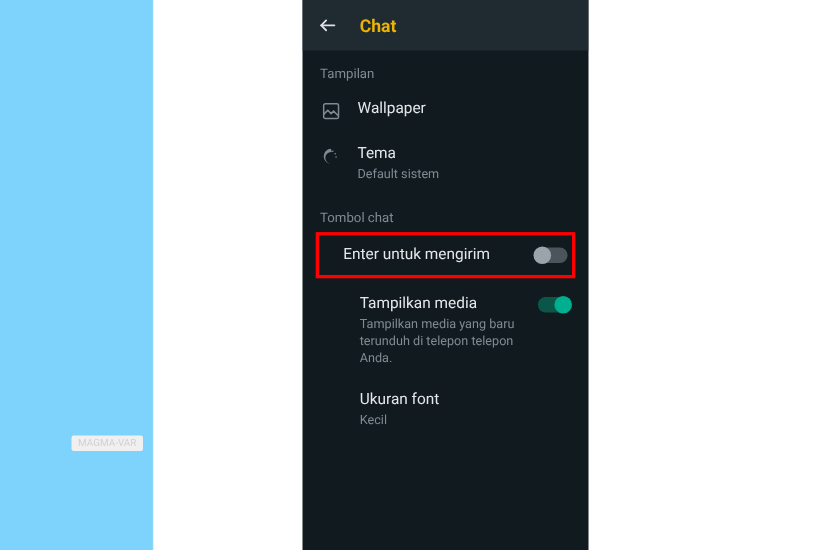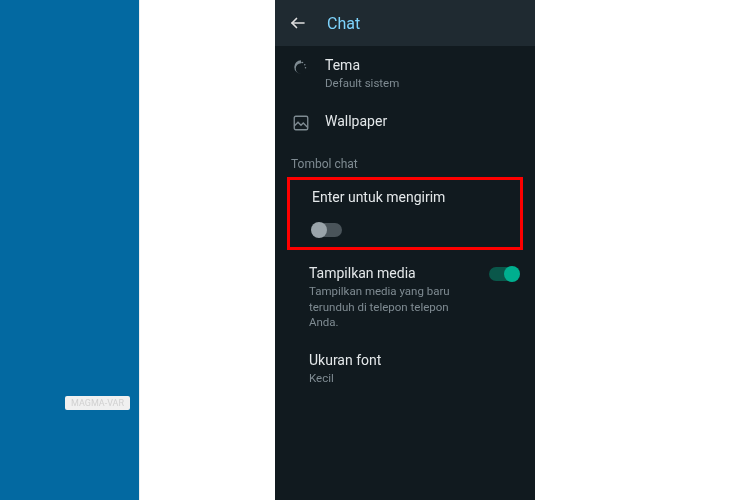--- a/index.html
+++ b/index.html
@@ -15,21 +15,21 @@
       position: absolute;
       inset: 0;
       background: #fff;
     }
     .bg-sidebar-left {
       position: absolute;
       left: 0;
       top: 0;
       width: 140px;
       height: 100%;
-      background: #0369a1;
+      background: #7dd3fc;
       border-right: 1px solid #eee;
     }
     .bg-right {
       position: absolute;
       right: 0;
       top: 0;
       width: 200px;
       height: 100%;
       background: #fff;
     }
@@ -63,22 +63,22 @@
       padding: 0 14px;
       gap: 20px;
     }
     .back-arrow {
       color: #e0e0e0;
       font-size: 18px;
       cursor: pointer;
     }
     .header-title {
       font-size: 16px;
-      font-weight: 400;
-      color: #7dd3fc;
+      font-weight: 700;
+      color: #eab308;
     }
     .section-label {
       font-size: 12px;
       color: #7f8b92;
       padding: 14px 16px 6px;
     }
     .row {
       display: flex;
       align-items: flex-start;
       padding: 10px 16px;
@@ -132,30 +132,29 @@
       background: #9aa4aa;
     }
     .toggle.on {
       background: #0a574a;
     }
     .toggle.on::after {
       right: -1px;
       background: #00af8f;
     }
     .indent {
-      padding-left: 34px;
+      padding-left: 52px;
     }
     .highlight-box {
       border: 3px solid #ff0000;
       margin: 0 12px;
       padding: 8px 4px 10px;
     }
     .highlight-box .row {
       padding: 0 0 0 18px;
-      flex-direction: column;
     }
     svg { display: block; }
   </style>
 </head>
 <body>
 
 <div class="bg-blur">
   <div class="bg-sidebar-left">
     <div class="blur-tag">MAGMA-VAR</div>
   </div>
@@ -167,48 +166,49 @@
   <div class="phone-header">
     <span class="back-arrow">
       <svg width="18" height="18" viewBox="0 0 24 24" fill="none" stroke="#e0e0e0" stroke-width="2.2" stroke-linecap="round" stroke-linejoin="round">
           <line x1="20" y1="12" x2="4" y2="12"></line>
           <polyline points="10 18 4 12 10 6"></polyline>
         </svg>
     </span>
     <span class="header-title">Chat</span>
   </div>
 
+  <div class="section-label">Tampilan</div>
+
+  <div class="row">
+    <span class="row-icon">
+      <svg width="18" height="18" viewBox="0 0 24 24" fill="none" stroke="#7f8b92" stroke-width="1.8">
+          <rect x="3" y="3" width="18" height="18" rx="2"></rect>
+          <path d="M3 16l5-5 4 4 3-3 6 6"></path>
+        </svg>
+    </span>
+    <div class="row-content">
+      <div class="row-title">Wallpaper</div>
+    </div>
+  </div>
 
   <div class="row">
     <span class="row-icon">
       <svg width="18" height="18" viewBox="0 0 24 24" fill="#7f8b92">
           <path d="M12 3a9 9 0 0 0 0 18 7 7 0 0 1 0-14 1 1 0 0 0 0-2z"></path>
           <circle cx="14" cy="6" r="1"></circle>
           <circle cx="17" cy="9" r="1"></circle>
           <circle cx="18" cy="13" r="1"></circle>
         </svg>
     </span>
     <div class="row-content">
       <div class="row-title">Tema</div>
       <div class="row-sub">Default sistem</div>
     </div>
   </div>
 
-  <div class="row">
-    <span class="row-icon">
-      <svg width="18" height="18" viewBox="0 0 24 24" fill="none" stroke="#7f8b92" stroke-width="1.8">
-          <rect x="3" y="3" width="18" height="18" rx="2"></rect>
-          <path d="M3 16l5-5 4 4 3-3 6 6"></path>
-        </svg>
-    </span>
-    <div class="row-content">
-      <div class="row-title">Wallpaper</div>
-    </div>
-  </div>
-
   <div class="section-label">Tombol chat</div>
 
   <div class="highlight-box">
     <div class="row">
       <div class="row-content">
         <div class="row-title">Enter untuk mengirim</div>
       </div>
       <div class="toggle off"></div>
     </div>
   </div>

